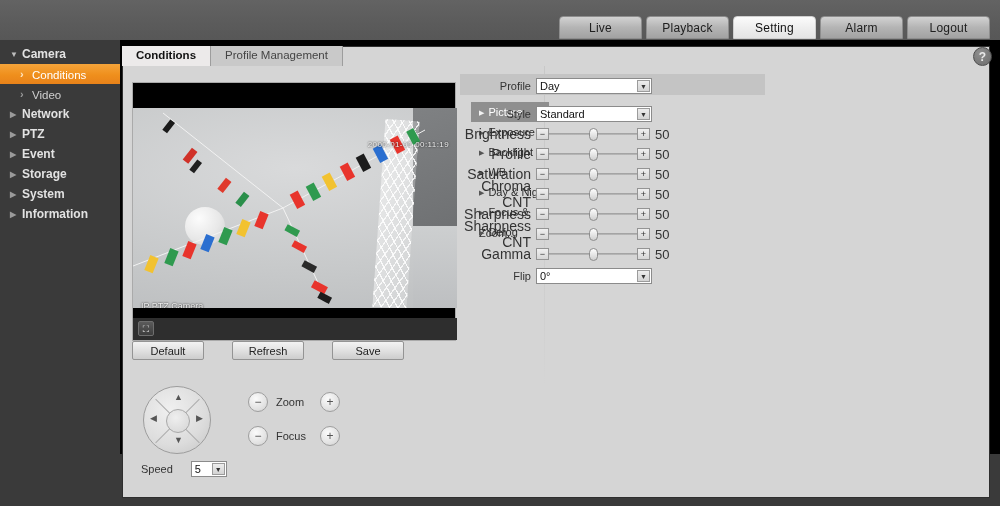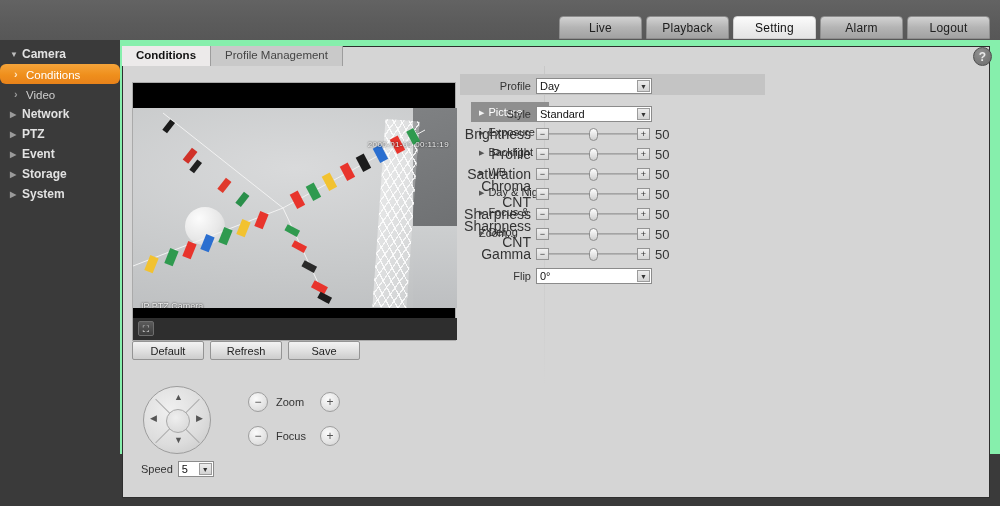--- a/index.html
+++ b/index.html
@@ -3,21 +3,21 @@
 <meta charset="utf-8">
 <style>
   * { box-sizing: border-box; }
   html, body {
     margin: 0; padding: 0;
     width: 1000px; height: 506px;
     background: #3a3a3a;
     font-family: "Liberation Sans", sans-serif;
     overflow: hidden;
   }
-  #app { position: relative; width: 1000px; height: 454px; background: #86efac; }
+  #app { position: relative; width: 1000px; height: 454px; background: #000000; }
 
   
   .topbar {
     position: absolute; left: 0; top: 0; width: 1000px; height: 40px;
     background: linear-gradient(#636363, #5b5b5b 60%, #575757);
   }
   .nav-tabs { position: absolute; right: 10px; top: 16px; display: flex; gap: 4px; }
   .nav-tab {
     width: 83px; height: 23px; line-height: 22px; text-align: center;
     font-size: 12px; color: #202020;
@@ -33,21 +33,21 @@
   
   .sidebar {
     position: absolute; left: 0; top: 40px; width: 120px; height: 466px;
     background: #3a3a3a;
   }
   .side-item {
     position: relative; height: 20px; line-height: 20px;
     font-size: 11.5px; color: #d8d8d8; cursor: pointer; padding-left: 10px;
   }
   .side-item.lvl1 { font-weight: bold; font-size: 12px; color: #e2e2e2; }
-  .side-item.lvl2 { padding-left: 14px; color: #cfcfcf; font-size: 11.5px; border-radius: 6px; }
+  .side-item.lvl2 { padding-left: 20px; color: #cfcfcf; font-size: 11.5px; }
   .side-item.active {
     background: linear-gradient(#f5a43a, #ef8f1c 55%, #e8821a);
     color: #fff;
   }
   .side-item .tri {
     display: inline-block; width: 9px; color: #9a9a9a; font-size: 8px;
     margin-right: 3px; vertical-align: 1px;
   }
   .side-item.lvl1.open .tri { color: #bdbdbd; }
   .side-item.active .tri { color: #ffe6c4; }
@@ -139,21 +139,21 @@
   }
   .vid-btn {
     position: absolute; left: 5px; top: 3px; width: 16px; height: 15px;
     background: linear-gradient(#5b5b5b, #3d3d3d);
     border: 1px solid #6e6e6e; border-radius: 2px;
     color: #e2e2e2; font-size: 9px; text-align: center; line-height: 14px;
     cursor: pointer;
   }
 
   
-  .btn-row { position: absolute; left: 9px; top: 275px; display: flex; gap: 6px; align-items: center; }
+  .btn-row { position: absolute; left: 9px; top: 275px; display: flex; gap: 28px; align-items: center; }
   .btn {
     width: 72px; height: 19px; line-height: 18px; text-align: center;
     font-size: 11px; color: #222;
     background: linear-gradient(#f3f3f3, #e1e1e1 50%, #cdcdcd);
     border: 1px solid #949494; border-radius: 2px; cursor: pointer;
   }
 
   
   .ptz { position: absolute; left: 20px; top: 320px; }
   .joy {
@@ -172,21 +172,21 @@
   .arw-u { left: 30px; top: 5px; }
   .arw-d { left: 30px; top: 48px; }
   .arw-l { left: 6px; top: 26px; }
   .arw-r { left: 52px; top: 26px; }
   .spoke {
     position: absolute; left: 33px; top: 3px; width: 1px; height: 62px;
     background: #adadad;
   }
   .speed-row {
     position: absolute; left: -2px; top: 75px;
-    display: flex; align-items: center; gap: 5px; font-size: 11px; color: #333;
+    display: flex; align-items: center; gap: 18px; font-size: 11px; color: #333;
   }
   .zf { position: absolute; left: 105px; top: 6px; }
   .zf-row { display: flex; align-items: center; gap: 8px; margin-bottom: 14px; }
   .rbtn {
     width: 20px; height: 20px; border-radius: 50%;
     background: radial-gradient(circle at 38% 32%, #fbfbfb, #e3e3e3 60%, #cfcfcf);
     border: 1px solid #9e9e9e;
     font-size: 12px; color: #555; text-align: center; line-height: 18px;
     cursor: pointer;
   }
@@ -265,20 +265,21 @@
 
   <div class="sidebar" id="sidebar" style="padding-top: 4px;">
       <div class="side-item lvl1 open"><span class="tri">▼</span><span>Camera</span></div>
       <div class="side-item lvl2 active"><span class="tri" style="font-size: 11px; font-weight: bold;">›</span><span>Conditions</span></div>
       <div class="side-item lvl2"><span class="tri" style="font-size: 11px; font-weight: bold;">›</span><span>Video</span></div>
       <div class="side-item lvl1"><span class="tri">▶</span><span>Network</span></div>
       <div class="side-item lvl1"><span class="tri">▶</span><span>PTZ</span></div>
       <div class="side-item lvl1"><span class="tri">▶</span><span>Event</span></div>
       <div class="side-item lvl1"><span class="tri">▶</span><span>Storage</span></div>
       <div class="side-item lvl1"><span class="tri">▶</span><span>System</span></div>
+      <div class="side-item lvl1"><span class="tri">▶</span><span>Information</span></div>
     </div>
 
   <div class="panel"></div>
 
   <div class="tabstrip" id="ctabs">
       <div class="ctab active">Conditions</div>
       <div class="ctab">Profile Management</div>
     </div>
 
   <div class="help-icon">?</div>

